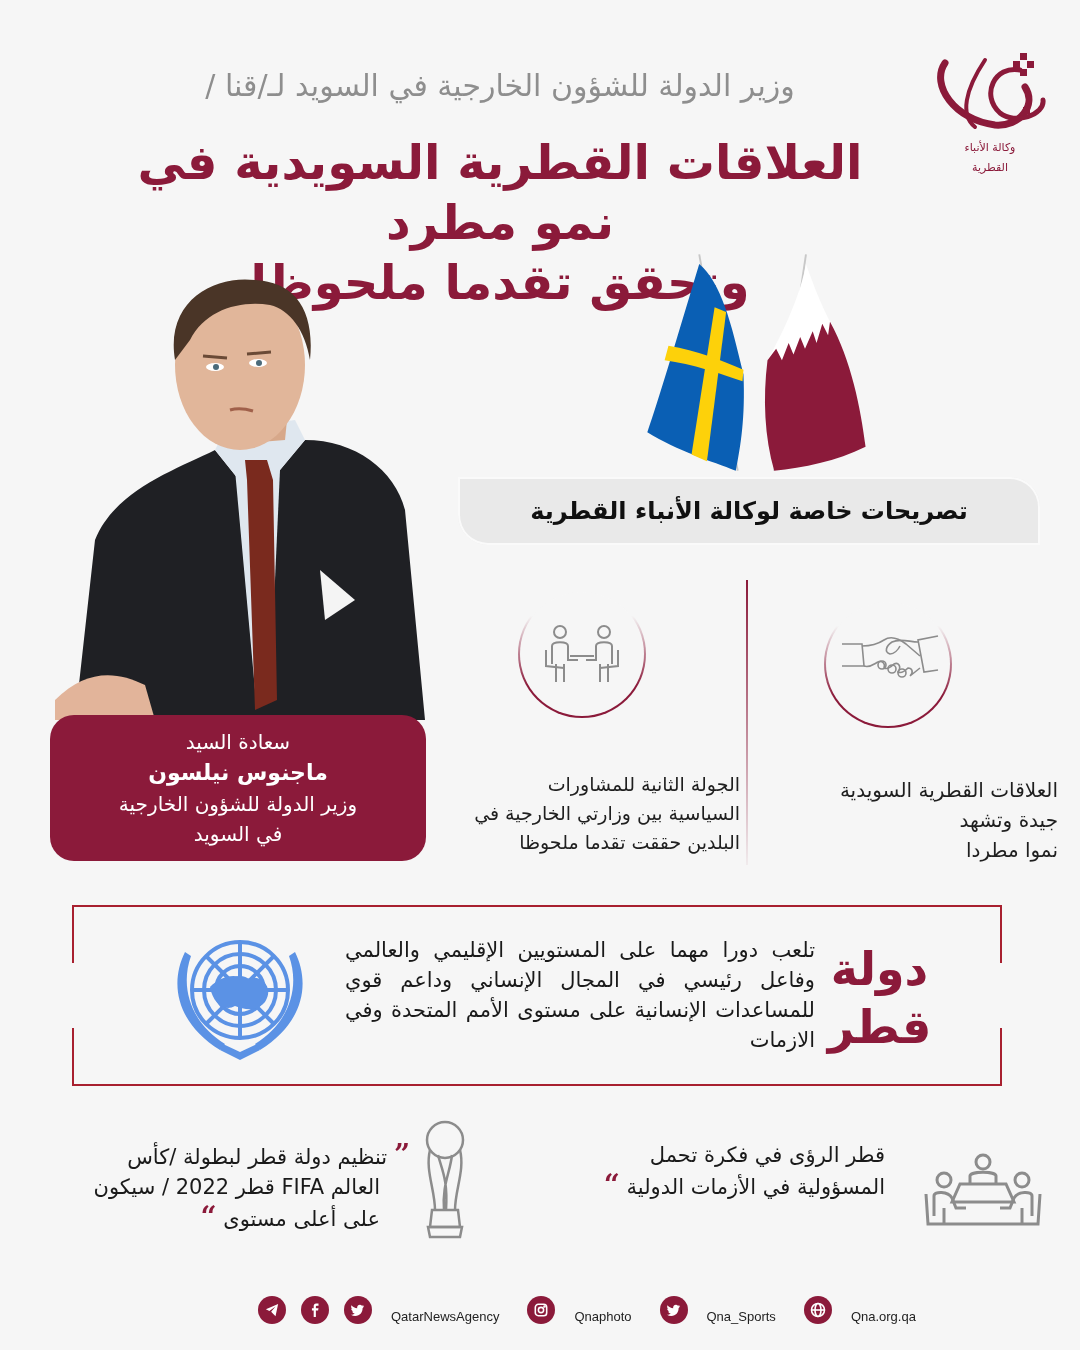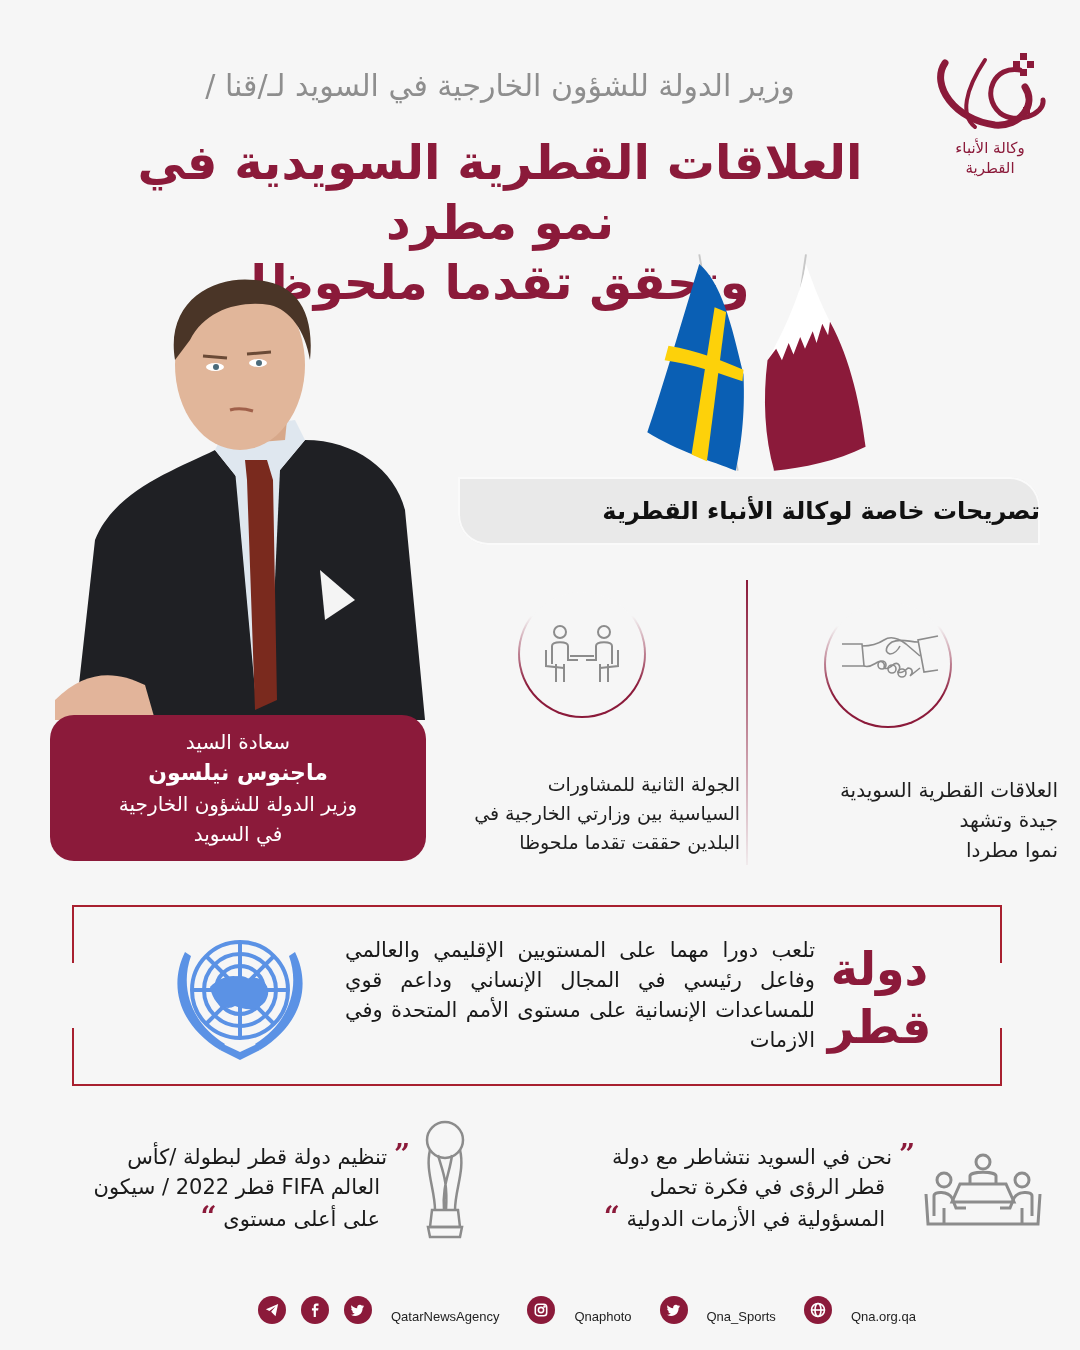--- a/index.html
+++ b/index.html
@@ -8,40 +8,40 @@
     background: #f6f6f6;
     font-family: "DejaVu Sans", sans-serif;
     position: relative;
     overflow: hidden;
     color: #1a1a1a;
   }
   .abs { position: absolute; }
 
   
   #logo { left: 925px; top: 45px; width: 130px; height: 140px; }
-  #logo-text { left: 925px; top: 138px; width: 130px; text-align: center; color: #8b1a3a; font-size: 15px; line-height: 20px; direction: rtl; }
+  #logo-text { left: 925px; top: 138px; width: 130px; text-align: center; color: #8b1a3a; font-size: 11px; line-height: 20px; direction: rtl; }
 
   
   #kicker { left: 150px; top: 68px; width: 700px; text-align: center; color: #8e8e8e; font-size: 30px; font-weight: normal; direction: rtl; }
   #headline { left: 100px; top: 132px; width: 800px; text-align: center; color: #8b1a3a; font-size: 48px; font-weight: bold; line-height: 60px; direction: rtl; }
 
   
   #photo { left: 55px; top: 270px; width: 380px; height: 450px; }
 
   
   #caption-card { left: 50px; top: 715px; width: 376px; height: 146px; background: #8b1a3a; border-radius: 24px; color: #fff; text-align: center; direction: rtl; padding-top: 12px; }
   #caption-card .l1 { font-size: 20px; line-height: 30px; }
   #caption-card .l2 { font-size: 22px; line-height: 32px; font-weight: bold; }
   #caption-card .l3 { font-size: 20px; line-height: 30px; }
 
   
   #flags { left: 630px; top: 250px; width: 250px; height: 230px; }
 
   
-  #banner { left: 458px; top: 477px; width: 582px; height: 68px; background: #e9e9e9; border-radius: 0 30px 0 30px; box-shadow: 0 0 0 2px #fafafa inset; display: flex; align-items: center; direction: rtl; }
+  #banner { left: 458px; top: 477px; width: 582px; height: 68px; background: #e9e9e9; border-radius: 0 30px 0 30px; box-shadow: 0 0 0 2px #fafafa inset; display: flex; align-items: center; justify-content: center; direction: rtl; }
   #banner span { font-size: 24px; font-weight: bold; color: #111; }
 
   
   #divider { left: 746px; top: 580px; width: 2px; height: 285px; background: linear-gradient(#8b1a3a, rgba(139,26,58,0.05)); }
 
   
   .circle { width: 128px; height: 128px; border-radius: 50%; border: 2px solid transparent;
     background: linear-gradient(#f6f6f6,#f6f6f6) padding-box, linear-gradient(to bottom, rgba(139,26,58,0) 20%, #8b1a3a 75%) border-box; }
   #circle-left { left: 518px; top: 590px; }
   #circle-right { left: 824px; top: 600px; }
@@ -215,21 +215,20 @@
   </g>
   <path d="M45 55 C 55 45, 70 40, 80 48 C 95 40, 110 55, 100 70 C 92 80, 80 78, 70 74 C 60 80, 48 72, 45 55 Z" fill="#5b92e5"></path>
   <g fill="#5b92e5">
     <path d="M20 20 C 5 50, 10 90, 55 118 L 60 112 C 25 90, 15 55, 26 24 Z"></path>
     <path d="M130 20 C 145 50, 140 90, 95 118 L 90 112 C 125 90, 135 55, 124 24 Z"></path>
     <path d="M55 118 L 75 128 L 95 118 L 92 112 L 75 120 L 58 112 Z"></path>
   </g>
 </svg>
 
 <div id="quote-right" class="abs quote">
-  <div><span class="qmark">”</span> <span>نحن في السويد نتشاطر مع دولة</span></div>
   <div style="padding-right:30px">قطر الرؤى في فكرة تحمل</div>
   <div style="padding-right:30px"><span>المسؤولية في الأزمات الدولية</span> <span class="qmark">“</span></div>
 </div>
 <svg id="meeting-icon" class="abs" viewBox="0 0 122 78" fill="none" stroke="#8c8c8c" stroke-width="3">
   <circle cx="61" cy="10" r="7"></circle>
   <path d="M48 32 L48 24 C48 19 74 19 74 24 L74 32"></path>
   <circle cx="22" cy="28" r="7"></circle>
     <circle cx="100" cy="28" r="7"></circle>
   <path d="M38 32 L84 32 L92 50 L30 50 Z"></path>
   <path d="M12 64 L12 44 C12 39 26 39 30 46 L34 56 L44 56"></path>

